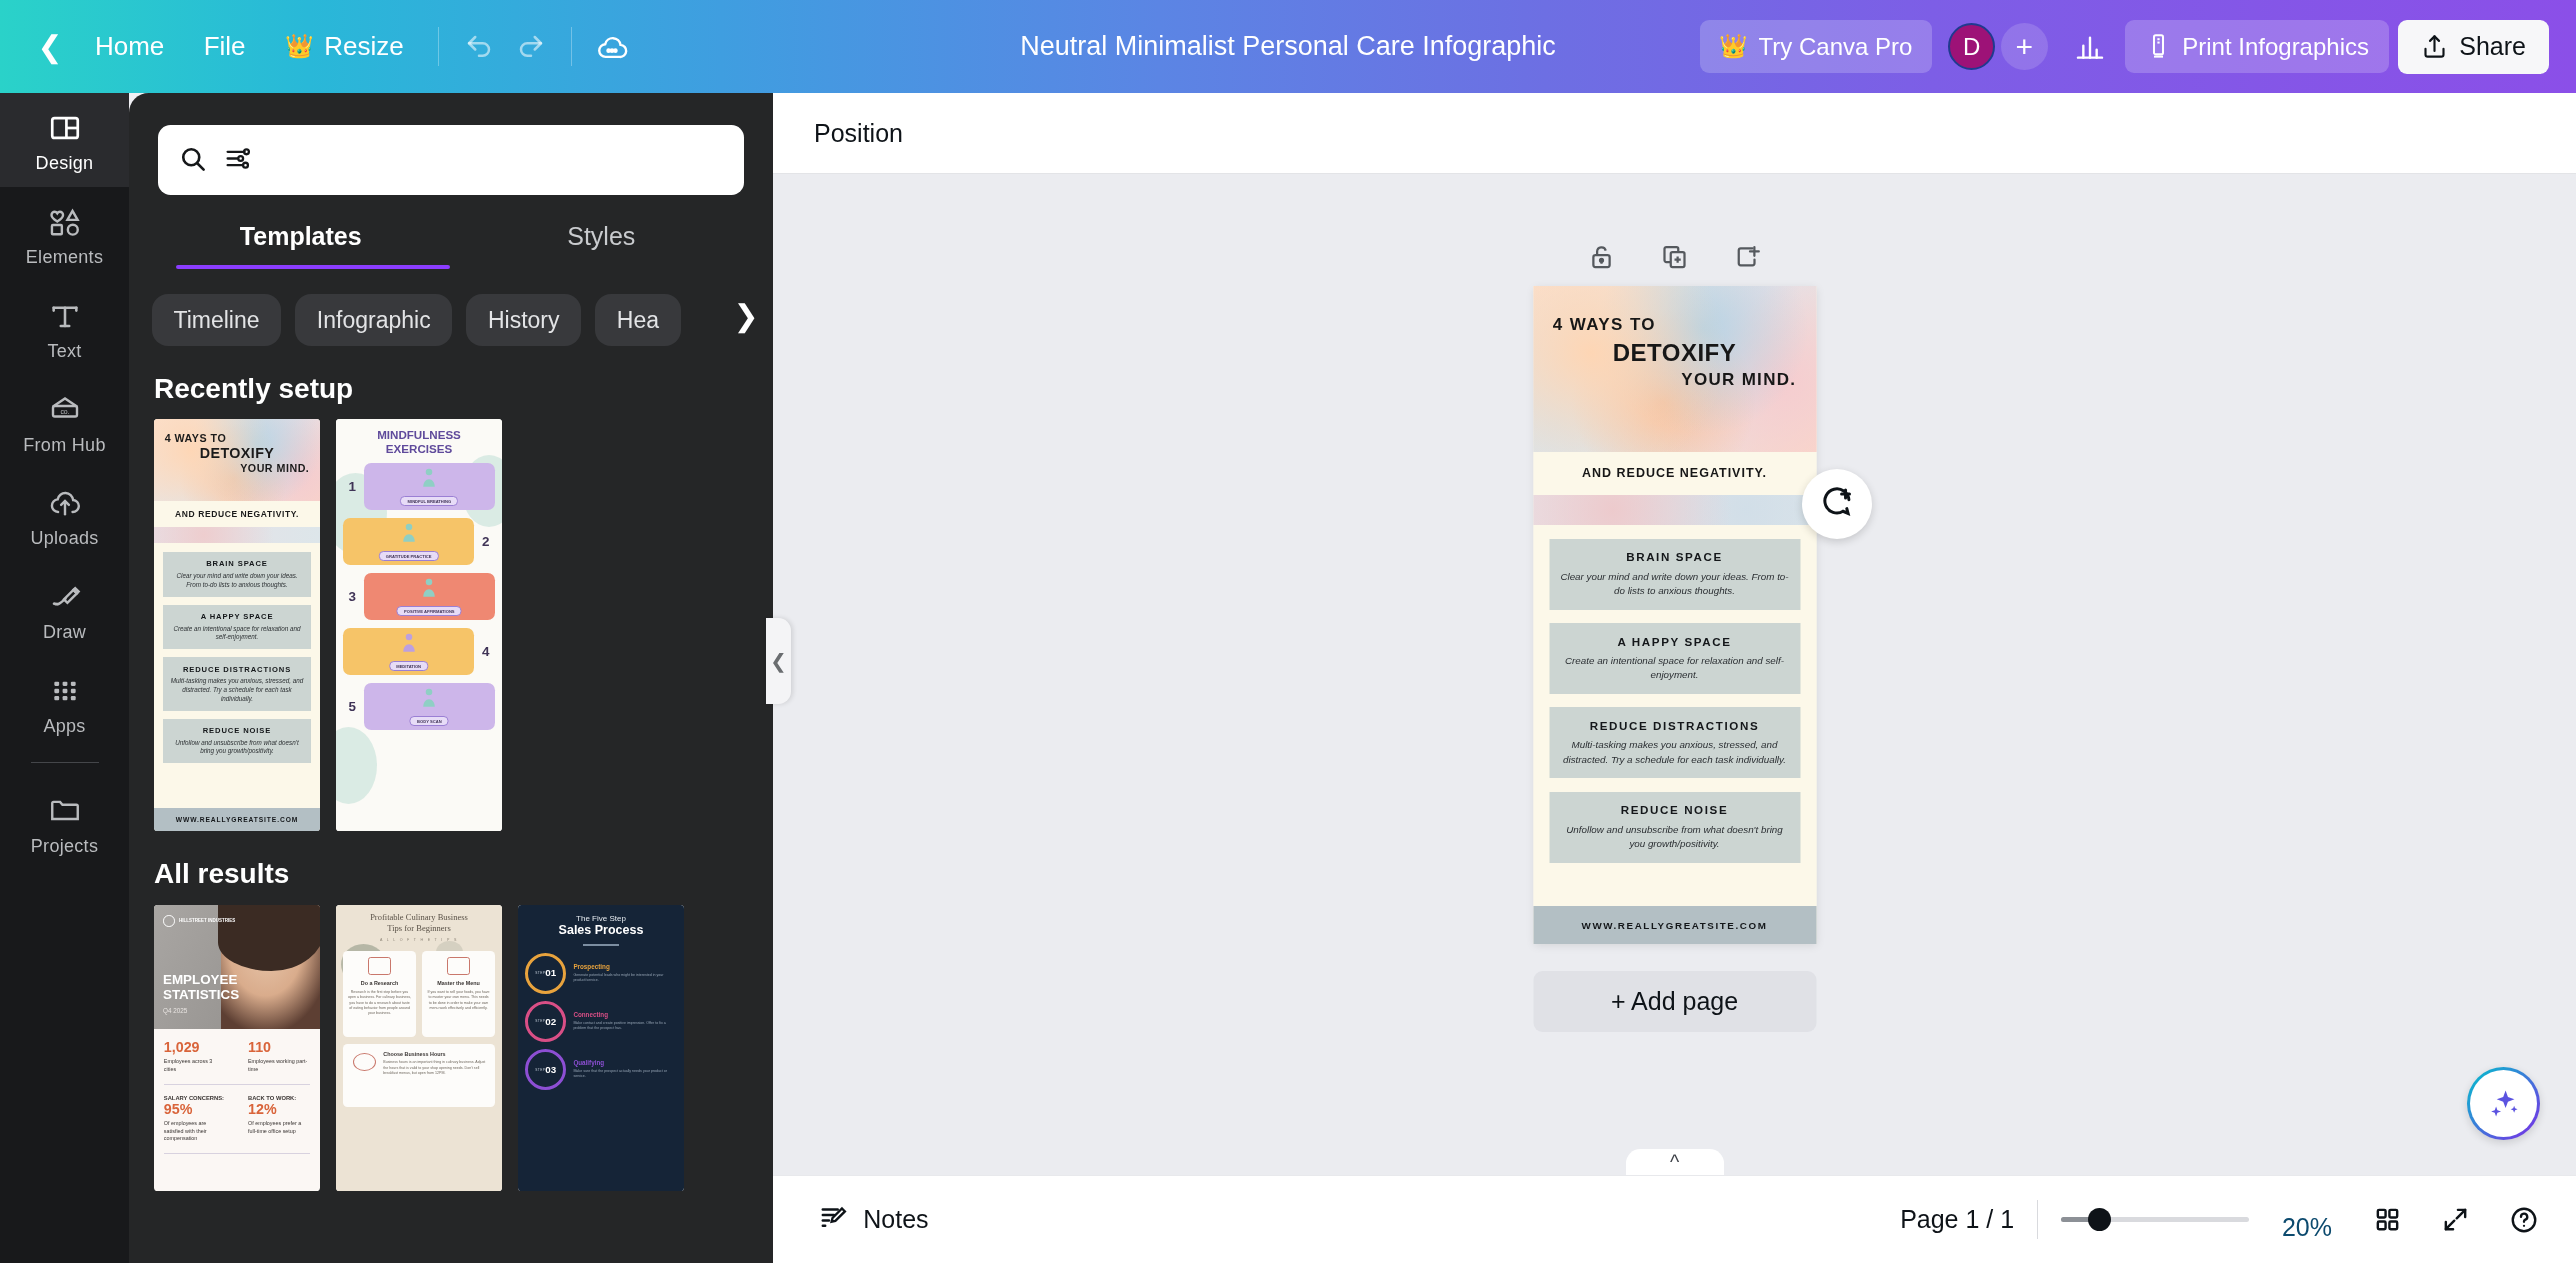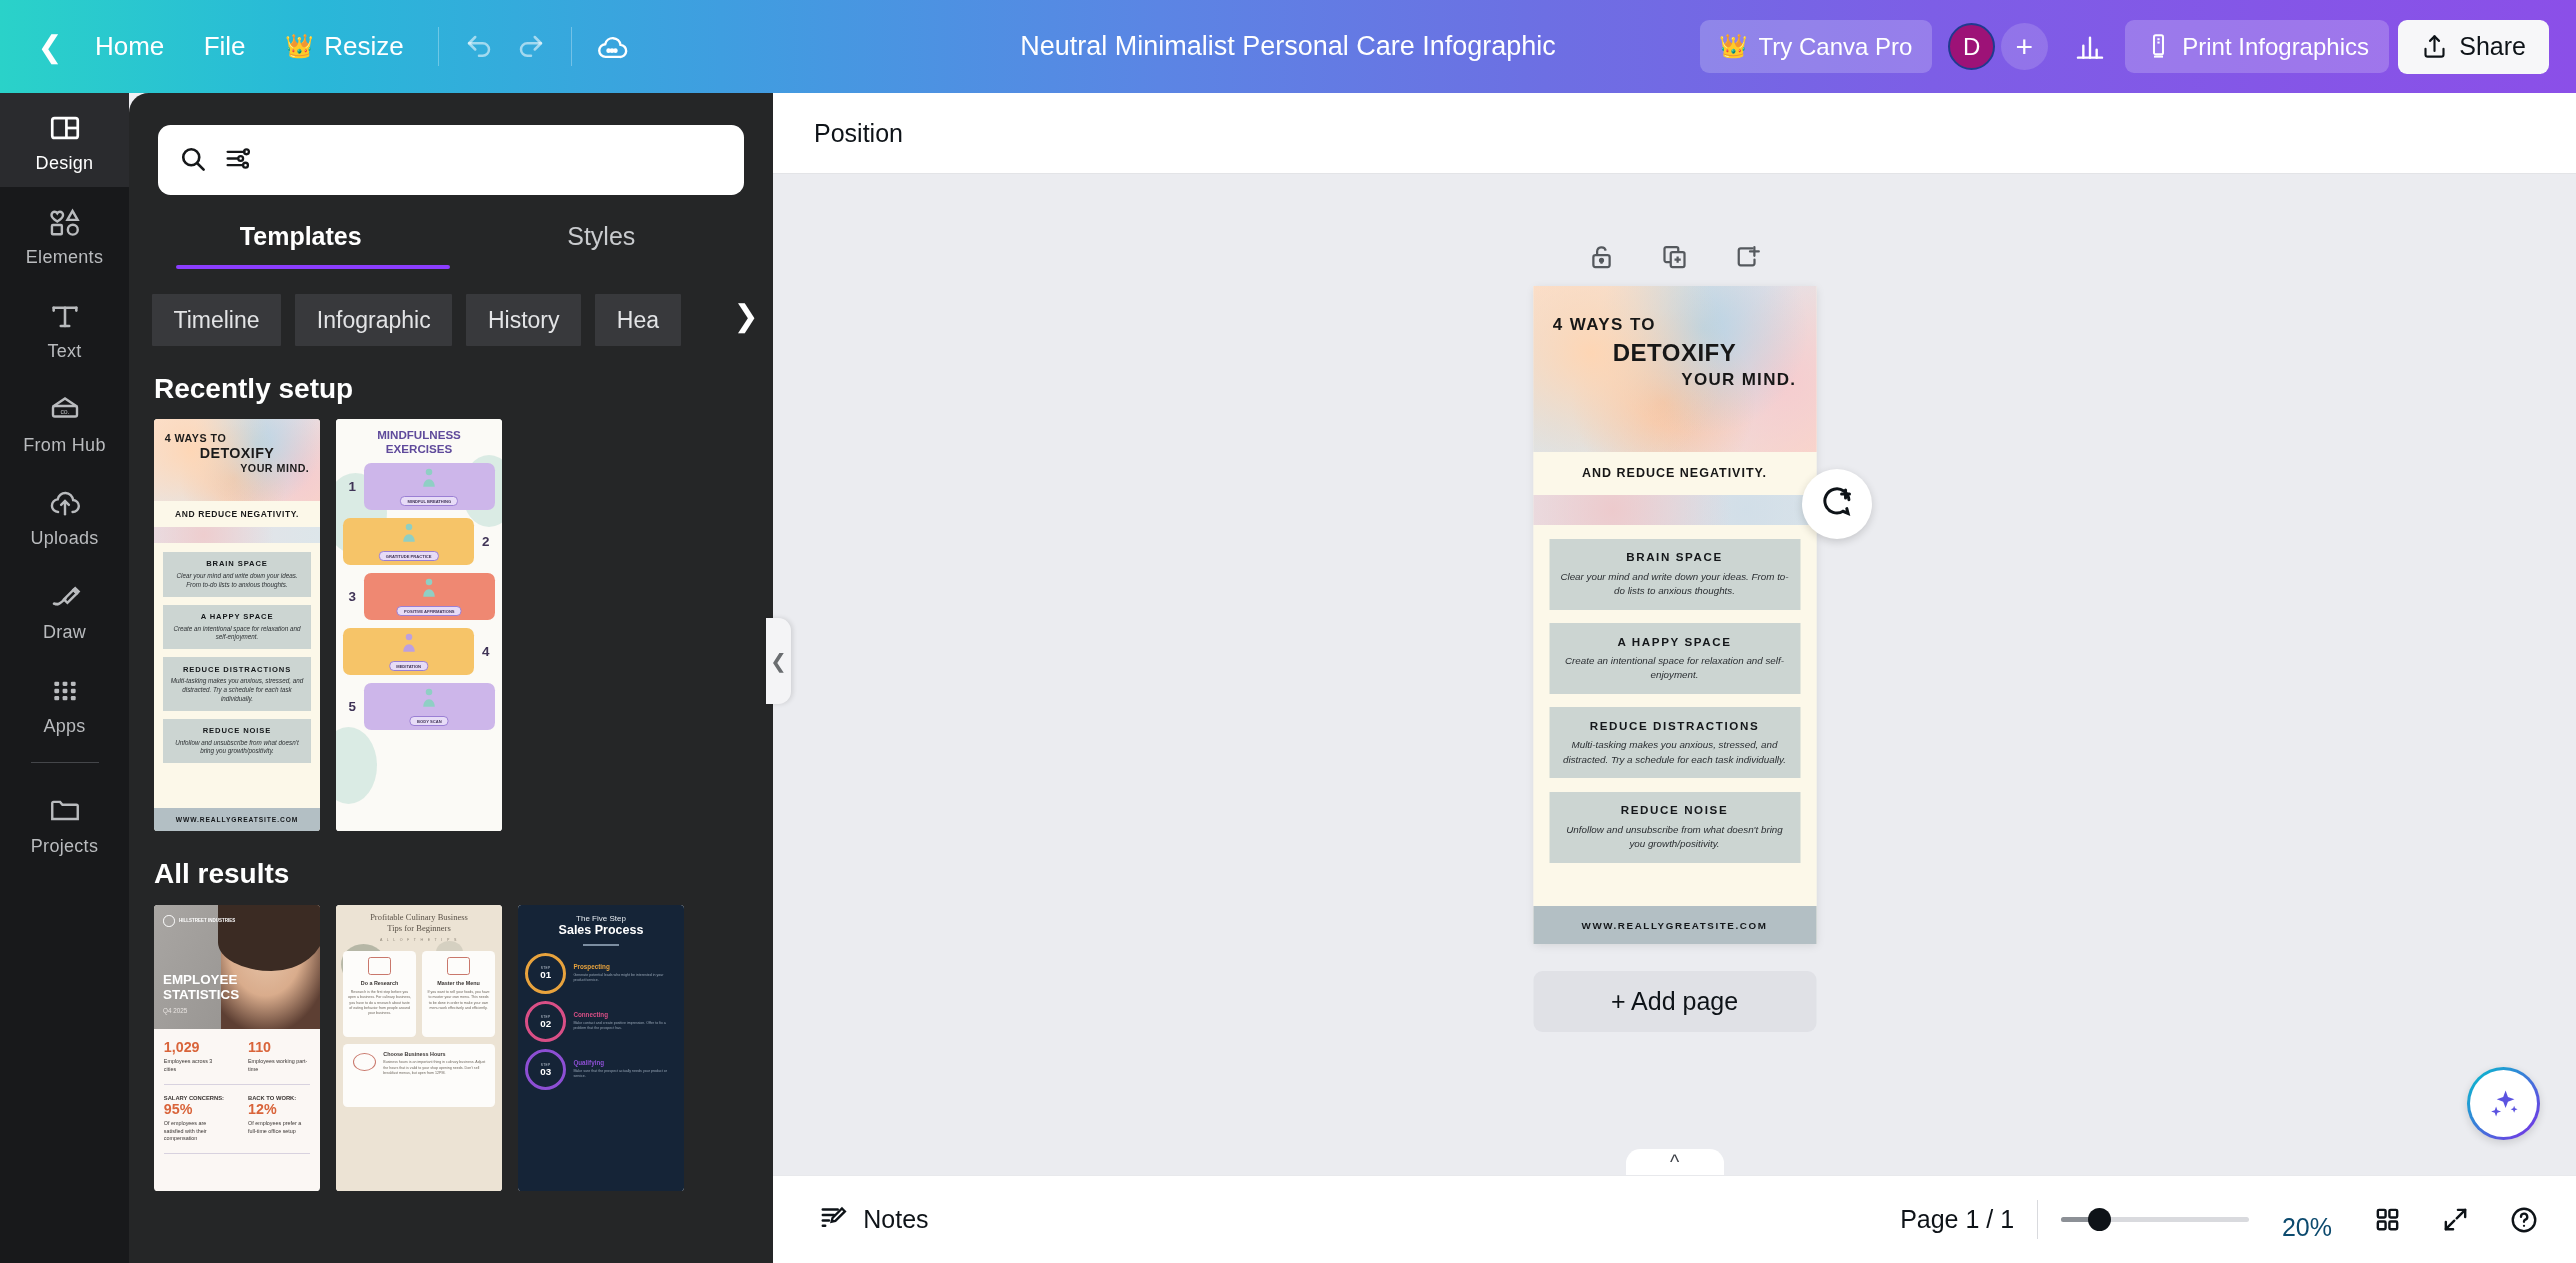--- a/index.html
+++ b/index.html
@@ -95,21 +95,21 @@
   .tab.active { color:#fff; font-weight:bold; }
   .tab-underline {
     position:absolute; bottom:0; left:47px; width:274px; height:4.5px;
     background:#8b3dff; border-radius:2.7px;
   }
   .chips {
     display:flex; gap:14.3px; padding:25px 23px 0; overflow:hidden; position:relative;
   }
   .chip {
     background:#38393c; color:#e3e4e6; font-size:23px; padding:12.5px 21.5px;
-    border-radius:1px; white-space:nowrap; cursor:pointer;
+    border-radius:16px; white-space:nowrap; cursor:pointer;
   }
   .chip-arrow {
     position:absolute; right:14.3px; top:50%; transform:translateY(-30%);
     color:#fff; font-size:30px; font-weight:300;
   }
   .section-title {
     color:#fff; font-size:28px; font-weight:bold; padding:27px 25px 14.3px;
   }
   .thumb-row { display:flex; gap:16px; padding:0 25px; }
   .thumb {
@@ -195,21 +195,21 @@
   .cl-ch { font-size:5.4px; font-weight:bold; text-align:center; color:#3a3533; margin-top:23px;}
   .cl-cp { font-size:3.6px; color:#6e675e; text-align:center; line-height:1.5; margin-top:3.6px;}
   .cl-ic { width:23px; height:18px; margin:0 auto; border:1.1px solid #c9776b; border-radius:2.7px;}
 
   
   .sl { width:100%; height:100%; background:#152437; position:relative; overflow:hidden; padding:9px 7.2px; }
   .sl-t1 { text-align:center; color:#e6ebf0; font-size:8px; }
   .sl-t2 { text-align:center; color:#fff; font-size:12.5px; font-weight:bold; margin-top:0.9px;}
   .sl-line { width:36px; height:1.8px; background:#7c8ea1; margin:6.3px auto; }
   .sl-row { display:flex; align-items:center; gap:7.2px; margin-top:7.2px; position:relative;}
-  .sl-ring { width:41px; height:41px; border-radius:50%; border:3.6px solid; display:flex; flex-direction:column; align-items:center; justify-content:center; flex-shrink:0;}
+  .sl-ring { width:41px; height:41px; border-radius:50%; border:3.6px solid; display:flex; flex-direction:row; align-items:center; justify-content:center; flex-shrink:0;}
   .sl-step { font-size:3.2px; color:#c3cdd8; letter-spacing:0.4px;}
   .sl-no { font-size:9.8px; color:#fff; font-weight:bold; line-height:1;}
   .sl-txt { flex:1; }
   .sl-h { font-size:6.3px; font-weight:bold; }
   .sl-p { font-size:3.6px; color:#93a2b2; line-height:1.5; margin-top:2.7px;}
 
   
   .collapse {
     position:absolute; left:766px; top:618px; width:25px; height:86px;
     background:#f4f4f6; border-radius:0 12.5px 12.5px 0; z-index:35;

